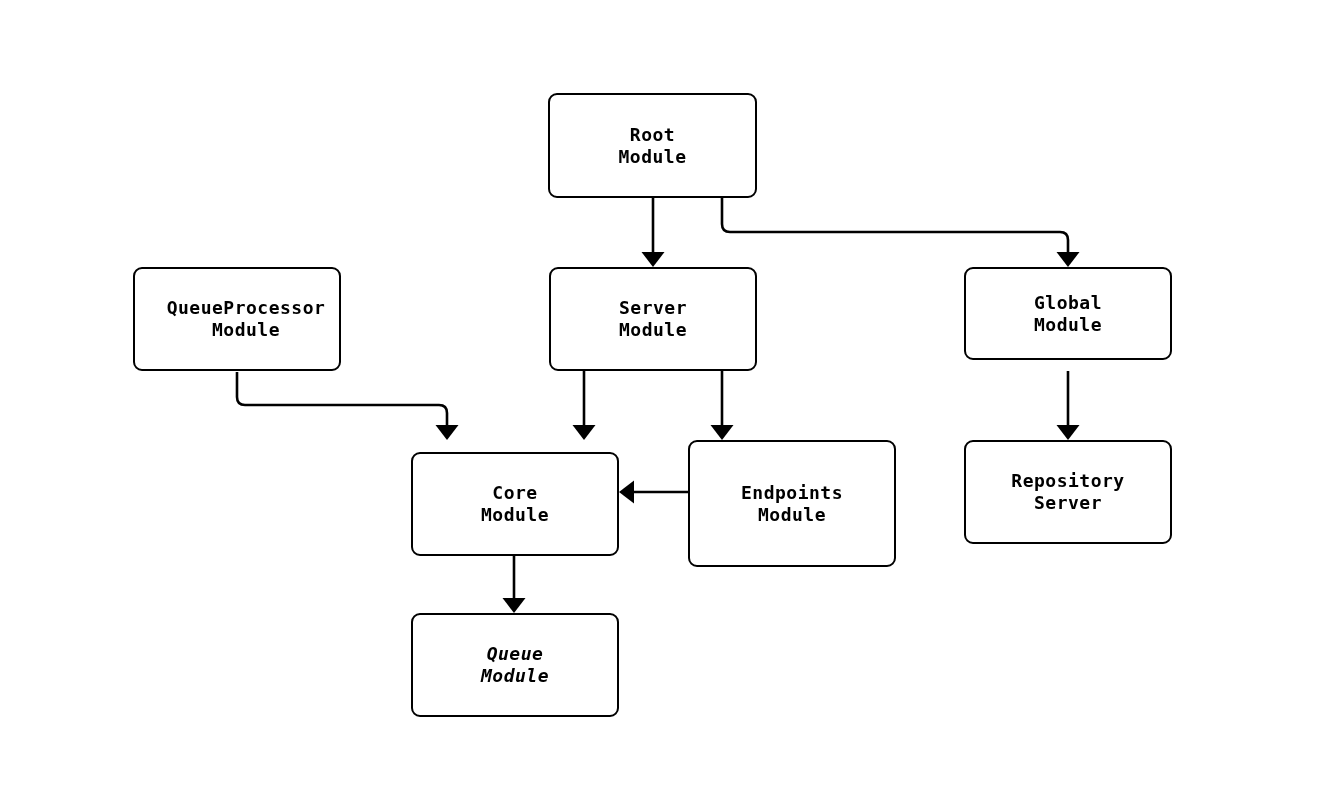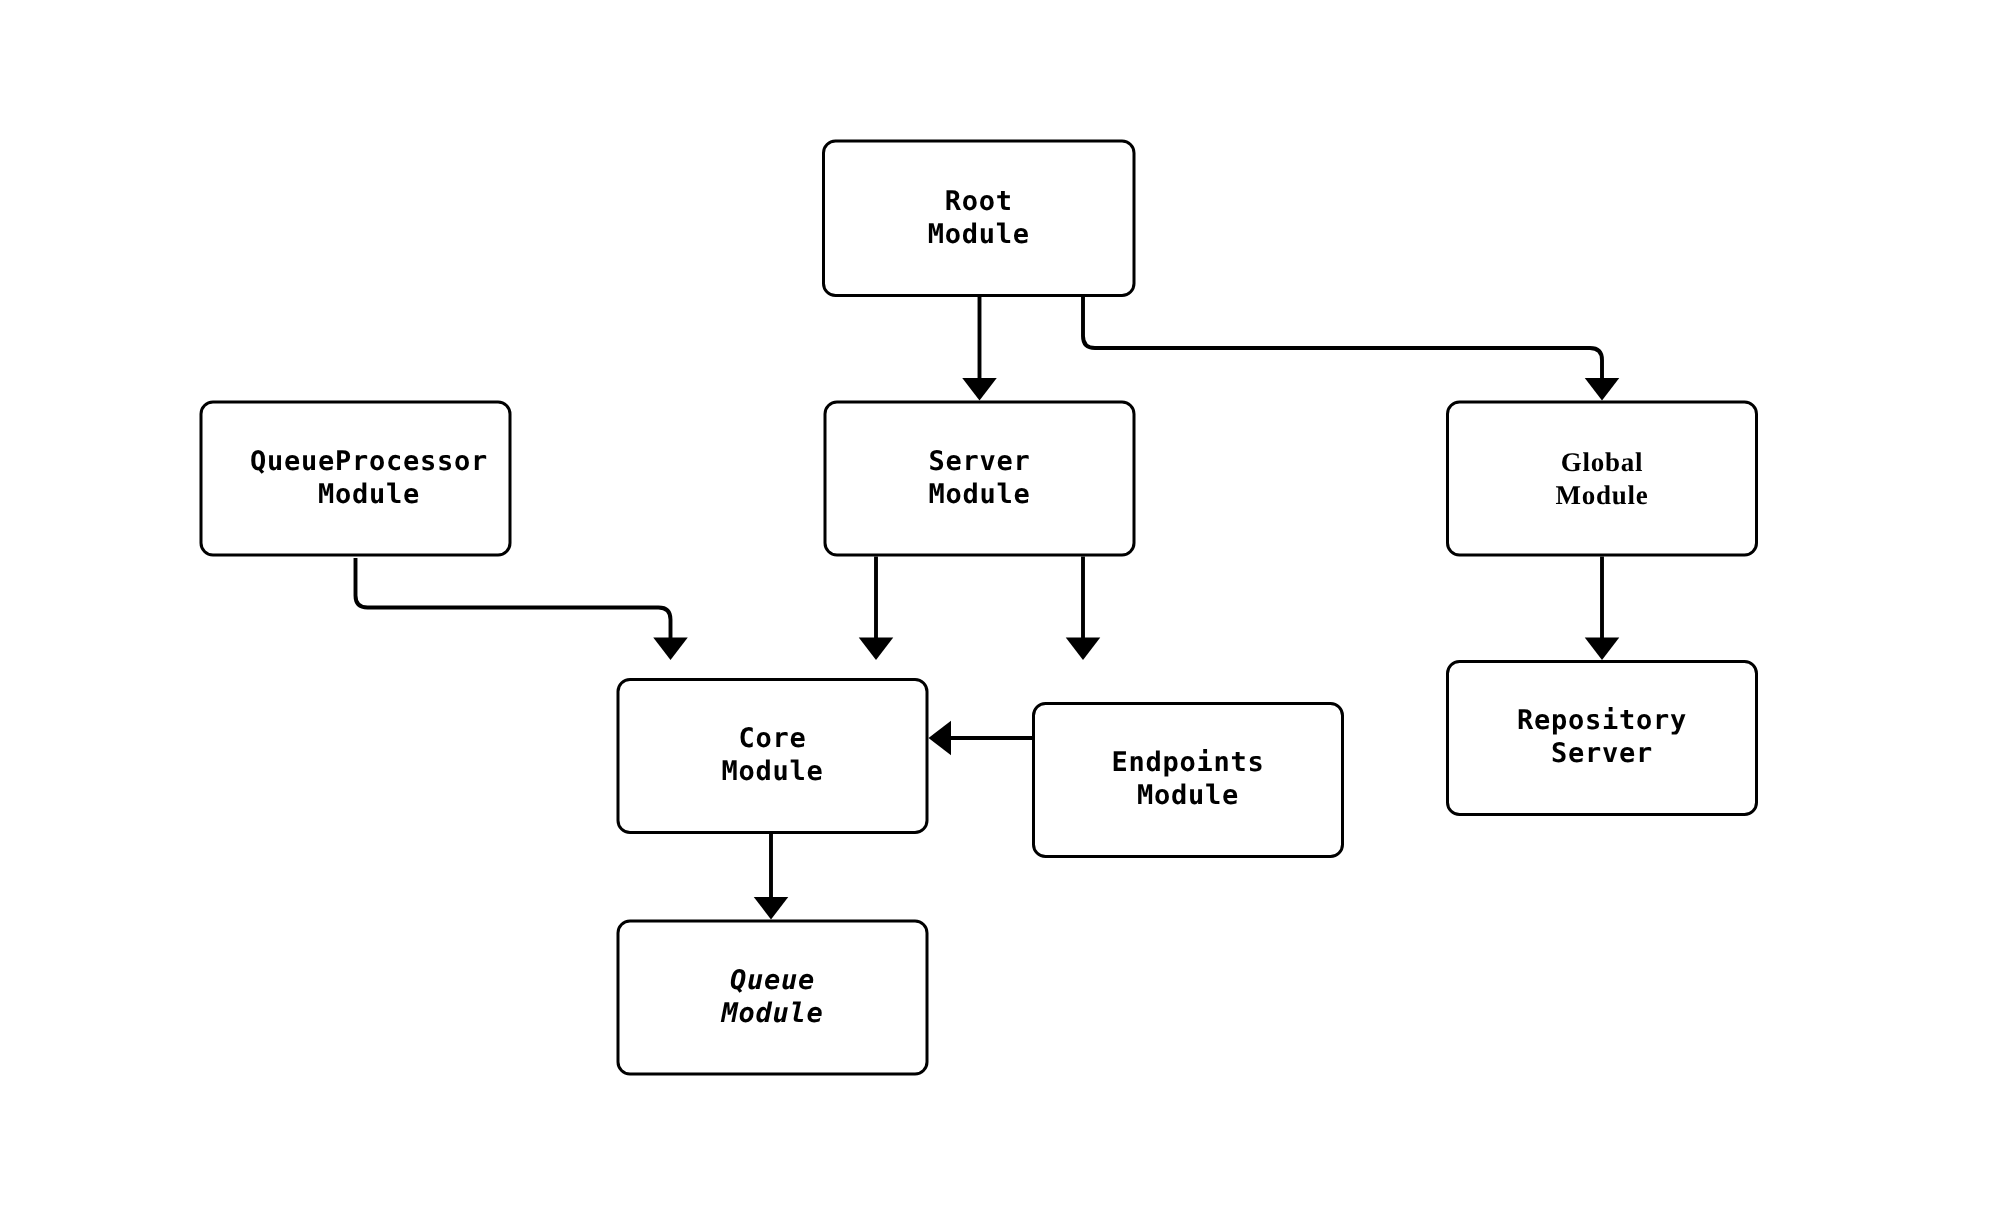--- a/index.html
+++ b/index.html
@@ -109,31 +109,31 @@
   <div class="node" style="left:133px; top:267px; width:208px; height:104px;padding-left:18px;">
     <span class="node-label">QueueProcessor
 Module</span>
   </div>
 
   <div class="node" style="left:549px; top:267px; width:208px; height:104px;">
     <span class="node-label">Server
 Module</span>
   </div>
 
-  <div class="node" style="left:964px; top:267px; width:208px; height:104px;font-family:Liberation Serif, serif;">
+  <div class="node" style="left:964px; top:267px; width:208px; height:93px;">
     <span class="node-label">Global
 Module</span>
   </div>
 
   <div class="node" style="left:411px; top:440px; width:208px; height:104px;margin-top:12px;">
     <span class="node-label">Core
 Module</span>
   </div>
 
-  <div class="node" style="left:688px; top:440px; width:208px; height:104px;margin-top:28px;">
+  <div class="node" style="left:688px; top:440px; width:208px; height:127px;">
     <span class="node-label">Endpoints
 Module</span>
   </div>
 
   <div class="node" style="left:964px; top:440px; width:208px; height:104px;">
     <span class="node-label">Repository
 Server</span>
   </div>
 
   <div class="node" style="left:411px; top:613px; width:208px; height:104px;font-style:italic;">

